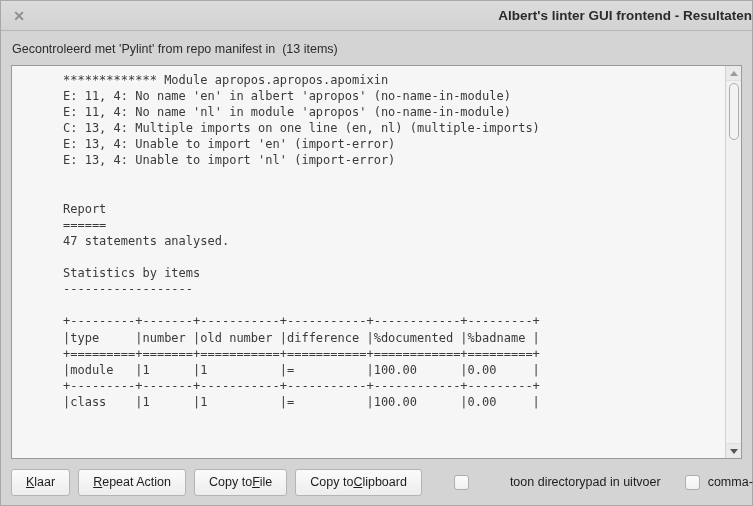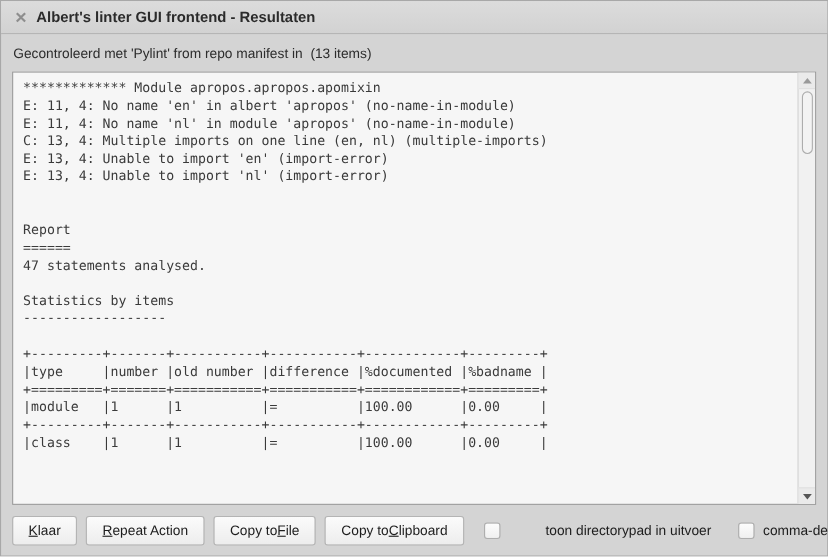--- a/index.html
+++ b/index.html
@@ -43,21 +43,21 @@
     color: #8e8e8e;
     font-size: 14px;
     font-weight: bold;
     line-height: 1;
     cursor: pointer;
     border-radius: 3px;
   }
   .title-text {
     position: absolute;
     left: 0; right: 0;
-    text-align: left;
+    text-align: right;
     font-size: 13.5px;
     font-weight: bold;
     color: #2b2b2b;
     pointer-events: none;
     padding-left: 32px;
   }
 
   
   .content {
     flex: 1 1 auto;
@@ -143,20 +143,21 @@
 
   
   .textwrap {
     flex: 1 1 auto;
     position: relative;
     background: #f6f6f6;
     border: 1px solid #9a9a9a;
     box-sizing: border-box;
     overflow: hidden;
     display: flex;
+    padding-left: 42px;
   }
   .textview {
     flex: 1 1 auto;
     padding: 6px 0 0 9px;
     box-sizing: border-box;
     overflow: hidden;
   }
   .codeline {
     font-family: "DejaVu Sans Mono", "Liberation Mono", monospace;
     font-size: 12px;
@@ -222,21 +223,21 @@
   .btn-action {
     height: 27px;
     padding: 0 14px;
   }
   .chkwrap {
     display: flex;
     align-items: center;
     cursor: pointer;
     gap: 8px;
   }
-  .chkwrap.first { margin-left: 10px; gap: 41px; }
+  .chkwrap.first { margin-left: 24px; gap: 41px; }
   .chkwrap.second { margin-left: 16px; }
   .chk {
     width: 15px; height: 15px;
     box-sizing: border-box;
     background: linear-gradient(to bottom, #fcfcfc 0%, #f0f0f0 100%);
     border: 1px solid #aeaeae;
     border-radius: 3px;
     flex: 0 0 auto;
   }
   .chklabel {

